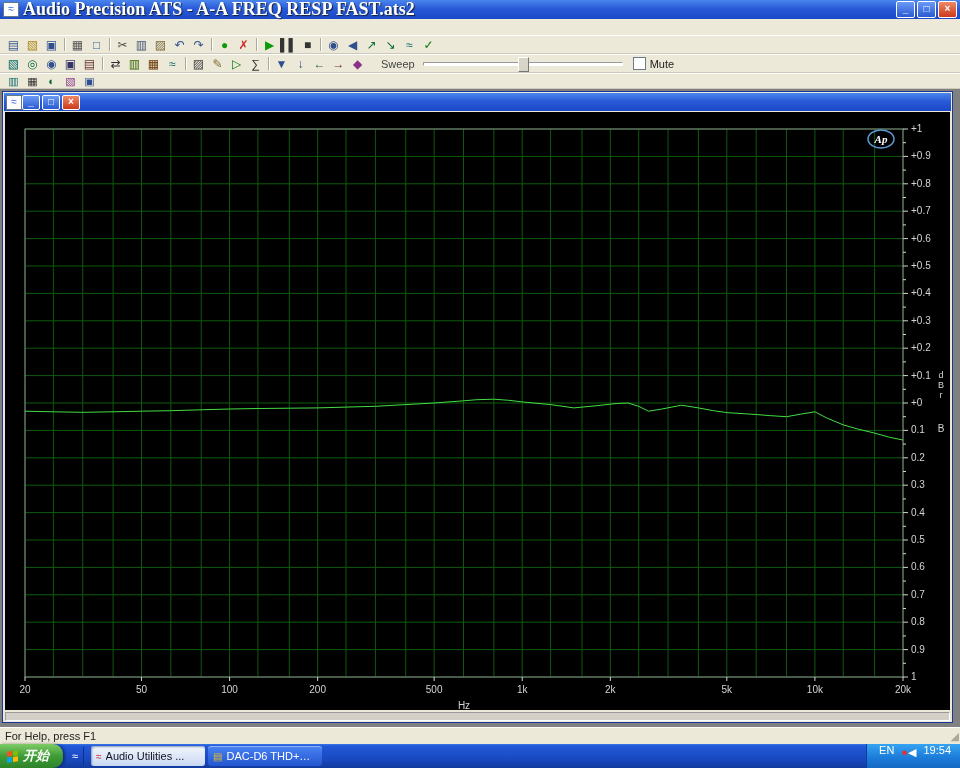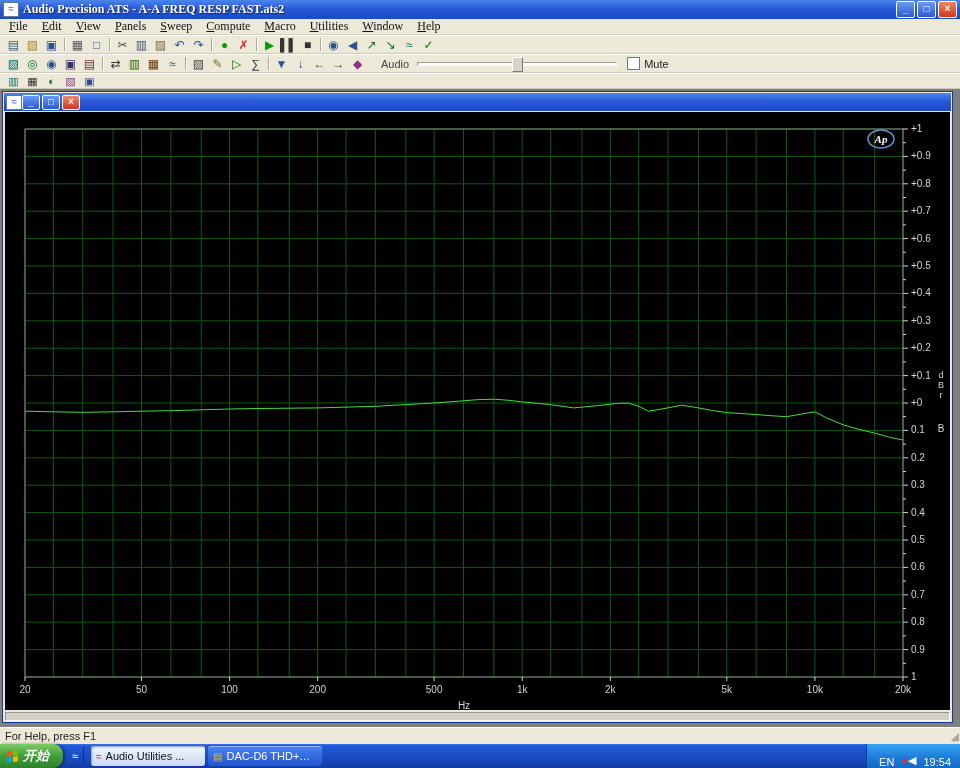--- a/index.html
+++ b/index.html
@@ -2,21 +2,21 @@
 <html><head>
 <meta charset="utf-8">
 <style>
   html,body{margin:0;padding:0;background:#000;}
   .screen{position:relative;width:960px;height:768px;overflow:hidden;background:#ece9d8;
           font-family:"Liberation Sans",sans-serif;-webkit-font-smoothing:none;}
   
   .titlebar{position:absolute;left:0;top:0;width:960px;height:19px;
             background:linear-gradient(180deg,#4a86ee 0%,#2a5ad8 45%,#1b49c8 100%);
             display:flex;align-items:center;padding:0 3px;box-sizing:border-box;color:#fff;}
-  .title-text{font-family:"Liberation Serif",serif;font-weight:bold;font-size:12px;
+  .title-text{font-family:"Liberation Serif",serif;font-weight:bold;font-size:18px;
               white-space:nowrap;margin-left:4px;flex:1;overflow:hidden;text-shadow:1px 1px 1px #123;}
   .win-icon{width:14px;height:13px;background:#fdfdfd;border:1px solid #678;color:#2a5ad8;
             font-size:10px;line-height:12px;text-align:center;flex:0 0 auto;}
   .tb-buttons{display:flex;gap:2px;flex:0 0 auto;}
   .tbtn{width:17px;height:15px;border:1px solid #fff;border-radius:2px;color:#fff;
         font-size:10px;line-height:13px;text-align:center;font-weight:bold;
         background:linear-gradient(180deg,#6a9af6,#2a5ad0);cursor:default;}
   .tbtn.close{background:linear-gradient(180deg,#ee8866,#cc3a1a);}
   
   .menubar{position:absolute;left:0;top:19px;width:960px;height:16px;background:#ece9d8;
@@ -80,51 +80,39 @@
                height:18px;}
   .tray-ic,.ql-ic{font-size:11px;line-height:16px;}
   .task-buttons{display:flex;align-items:center;}
   .task{height:20px;width:104px;margin-left:3px;display:flex;align-items:center;gap:4px;padding:0 5px;
         border-radius:3px;font-size:11px;color:#fff;background:linear-gradient(180deg,#4a82f2,#2356d0);
         box-shadow:inset 0 1px 0 rgba(255,255,255,.4);overflow:hidden;}
   .task.active{background:linear-gradient(180deg,#f3f6fc,#c9d9f3);color:#112;
         box-shadow:inset 1px 1px 2px #8a9ab8;}
   .task-ic{font-size:10px;flex:0 0 auto;}
   .task-label{white-space:nowrap;overflow:hidden;text-overflow:ellipsis;}
-  .tray{margin-left:auto;height:24px;display:flex;align-items:flex-end;gap:7px;padding:0 9px 0 12px;
+  .tray{margin-left:auto;height:24px;display:flex;align-items:flex-start;gap:7px;padding:0 9px 0 12px;
         background:linear-gradient(180deg,#35a3f2 0%,#1b7ad8 60%,#1568c4 100%);
         border-left:1px solid #0c3e96;color:#fff;font-size:11px;}
 </style>
 </head>
 <body>
 
 <div class="screen">
 
   <div class="titlebar">
     <span class="win-icon">≈</span>
     <span class="title-text">Audio Precision ATS - A-A FREQ RESP FAST.ats2</span>
     <span class="tb-buttons">
       <span class="tbtn">_</span>
       <span class="tbtn">□</span>
       <span class="tbtn close">×</span>
     </span>
   </div>
 
-  <div class="menubar">
-      <span class="menu-item">File</span>
-      <span class="menu-item">Edit</span>
-      <span class="menu-item">View</span>
-      <span class="menu-item">Panels</span>
-      <span class="menu-item">Sweep</span>
-      <span class="menu-item">Compute</span>
-      <span class="menu-item">Macro</span>
-      <span class="menu-item">Utilities</span>
-      <span class="menu-item">Window</span>
-      <span class="menu-item">Help</span>
-    </div>
 
   <div class="toolbar row1">
       <span class="tbicon" style="color: rgb(58, 90, 140);">▤</span>
       <span class="tbicon" style="color: rgb(176, 136, 32);">▧</span>
       <span class="tbicon" style="color: rgb(47, 79, 143);">▣</span>
       <span class="tbsep"></span>
       <span class="tbicon" style="color: rgb(85, 85, 85);">▦</span>
       <span class="tbicon" style="color: rgb(58, 106, 154);">□</span>
       <span class="tbsep"></span>
       <span class="tbicon" style="color: rgb(68, 68, 68);">✂</span>
@@ -165,21 +153,21 @@
         <span class="tbicon" style="color: rgb(122, 106, 42);">✎</span>
         <span class="tbicon" style="color: rgb(10, 122, 10);">▷</span>
         <span class="tbicon" style="color: rgb(51, 51, 51);">∑</span>
         <span class="tbsep"></span>
         <span class="tbicon" style="color: rgb(47, 79, 143);">▼</span>
         <span class="tbicon" style="color: rgb(47, 79, 143);">↓</span>
         <span class="tbicon" style="color: rgb(51, 102, 51);">←</span>
         <span class="tbicon" style="color: rgb(102, 51, 51);">→</span>
         <span class="tbicon" style="color: rgb(136, 51, 136);">◆</span>
       </span>
-    <span class="volume-label">Audio</span>
+    <span class="volume-label">Sweep</span>
     <span class="slider">
       <span class="slider-track"></span>
       <span class="slider-thumb"></span>
     </span>
     <span class="mute">
       <span class="checkbox"></span>
       <span>Mute</span>
     </span>
   </div>
 

